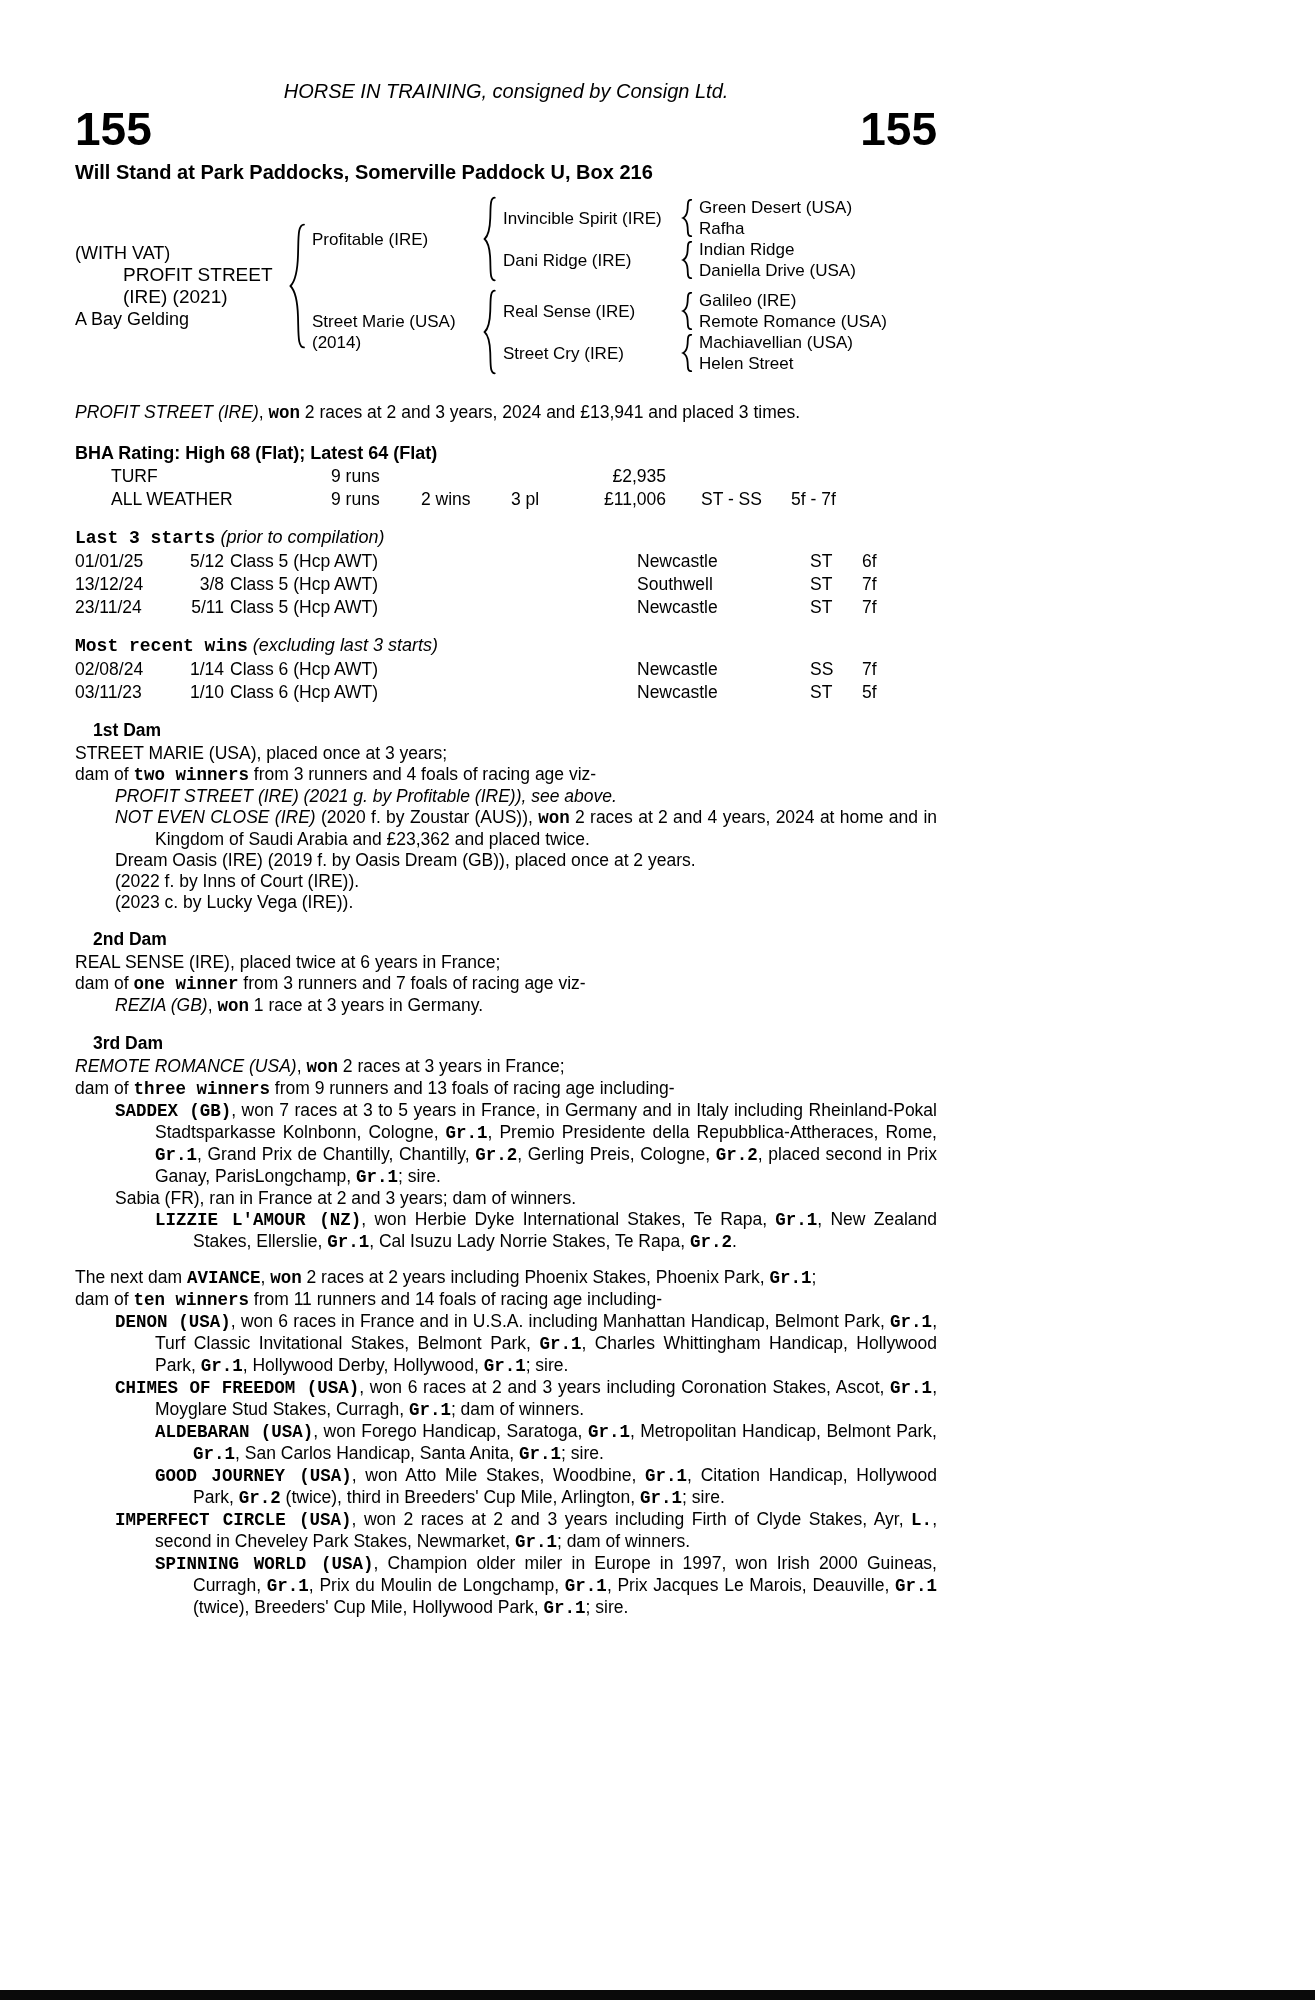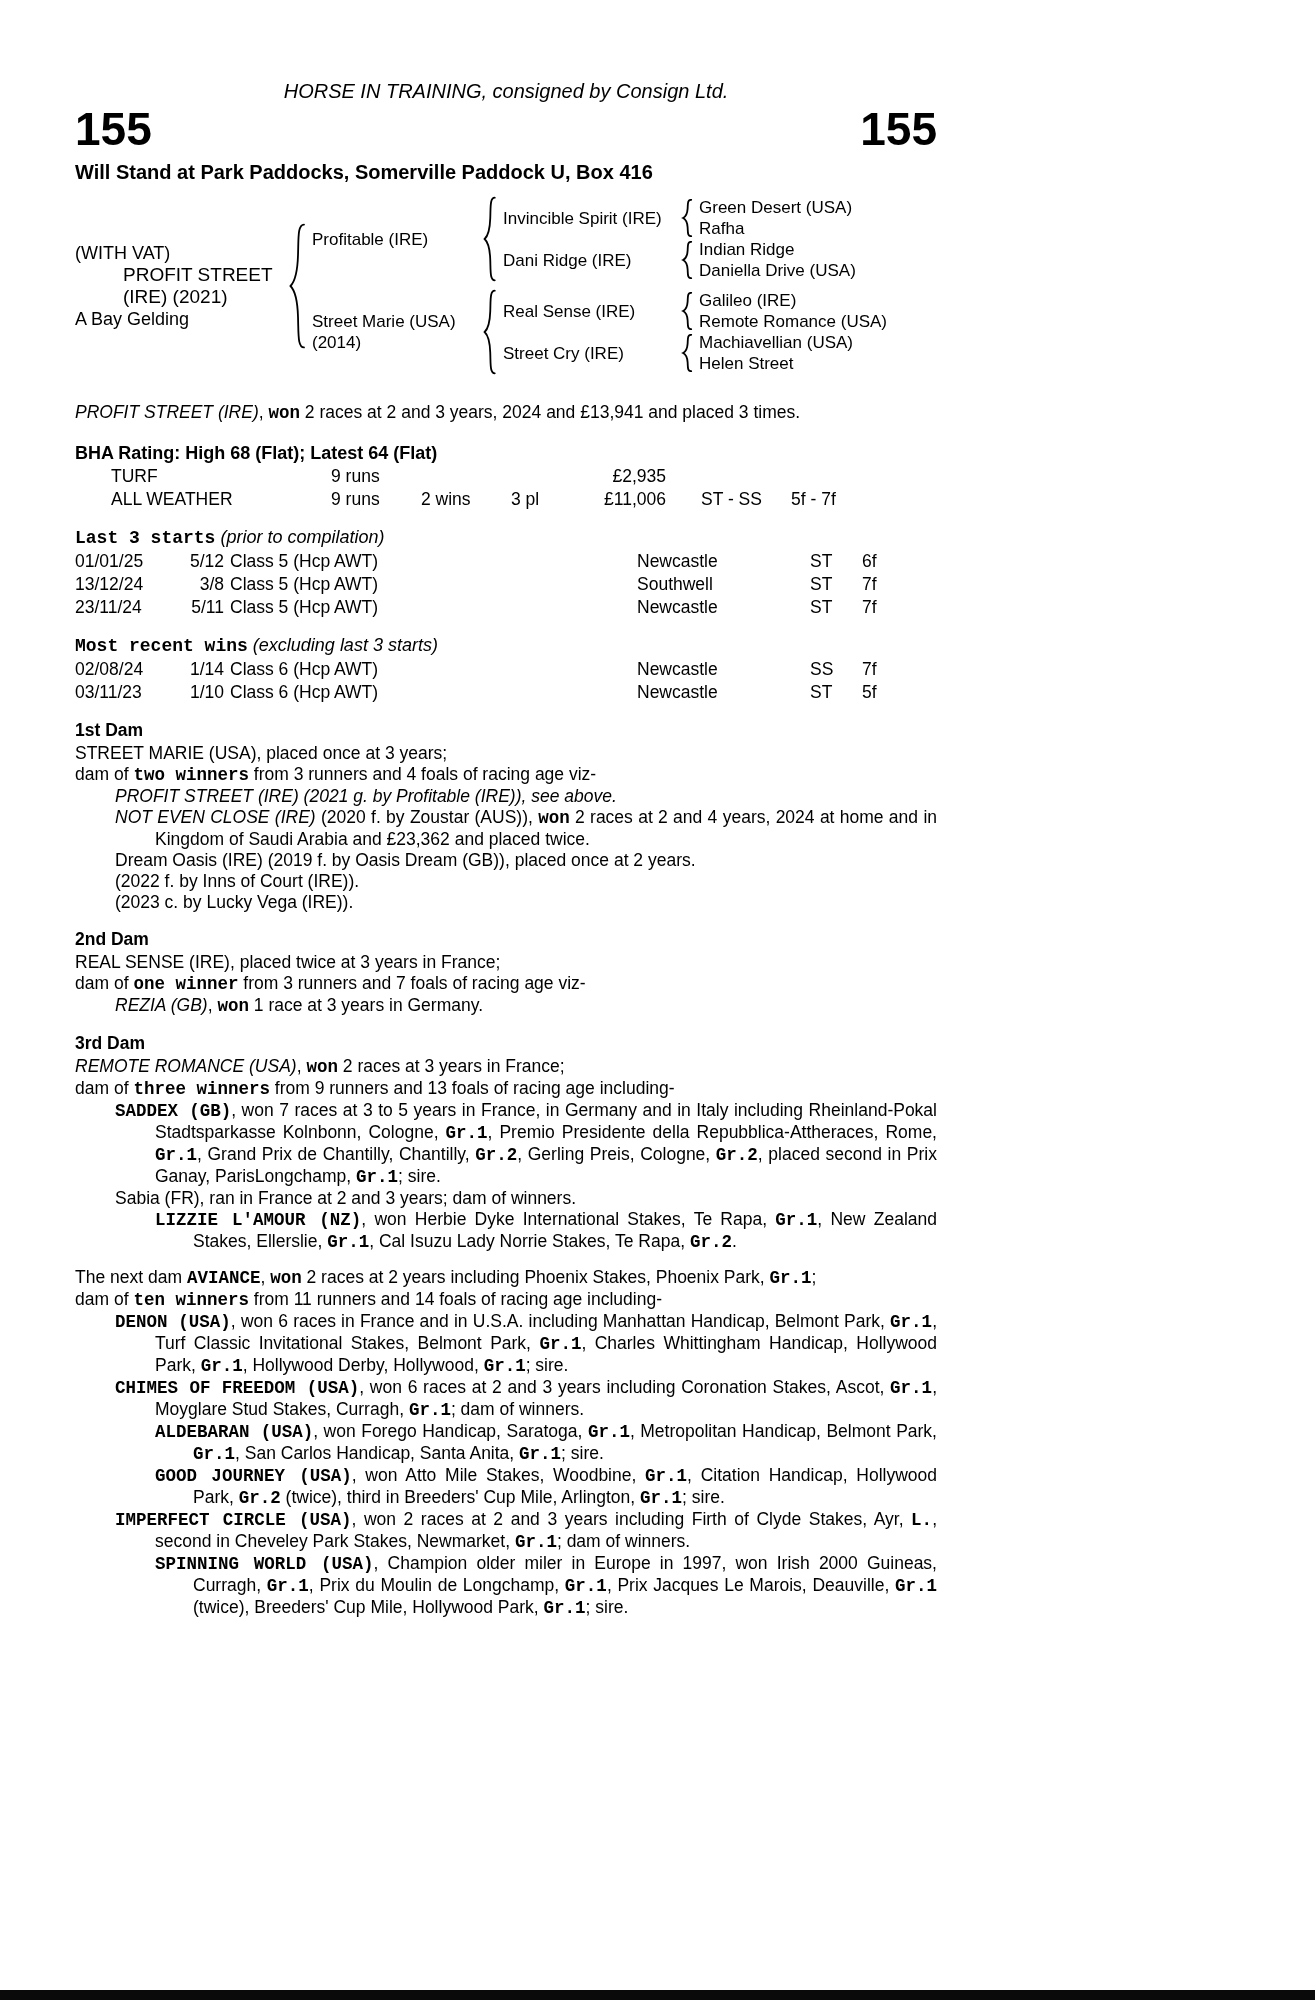--- a/index.html
+++ b/index.html
@@ -36,41 +36,41 @@
   .rc-money{text-align:right;}
   .rc-going{padding-left:35px;}
 
   .tbl-head{margin-top:14px;font-size:18px;line-height:24px;}
   .tbl-head .sub{margin-left:5px;font-style:italic;}
   .s-row{display:grid;grid-template-columns:87px 62px 413px 173px 52px auto;font-size:17.5px;line-height:23px;}
   .sc-pos{text-align:right;}
   .sc-cls{padding-left:6px;}
 
   .dam-section{margin-top:14px;}
-  .sec-head{font-size:17.5px;line-height:25px;font-weight:700;}
+  .sec-head{font-size:17.5px;line-height:25px;font-weight:700;margin-left:18px;}
   .para{margin:0;font-size:17.5px;line-height:21px;text-align:justify;}
   .para.ind1{padding-left:80px;text-indent:-40px;}
   .para.ind2{padding-left:118px;text-indent:-38px;}
 
   .page-edge{position:absolute;left:0;bottom:0;width:100%;height:10px;background:#0a0a0a;}
 </style>
 </head>
 <body>
 
 <div class="page">
   <div class="content">
 
     <div class="consignor">HORSE IN TRAINING, consigned by Consign Ltd.</div>
 
     <div class="lot-row">
       <span class="lot">155</span>
       <span class="lot">155</span>
     </div>
 
-    <div class="stand">Will Stand at Park Paddocks, Somerville Paddock U, Box 416</div>
+    <div class="stand">Will Stand at Park Paddocks, Somerville Paddock U, Box 216</div>
 
     <div class="ped">
       <div class="ped-info">
         <div>(WITH VAT)</div>
         <div class="hname">PROFIT STREET</div>
         <div class="hname">(IRE) (2021)</div>
         <div>A Bay Gelding</div>
       </div>
       <svg class="brace br-xl" viewBox="0 0 20 100" preserveAspectRatio="none">
           <path d="M17 2 C10.5 2 11.6 13 11 26 C10.5 39 8.5 46 3.5 50 C8.5 54 10.5 61 11 74 C11.6 87 10.5 98 17 98" fill="none" stroke="#000" stroke-width="1.8" vector-effect="non-scaling-stroke" stroke-linecap="round"></path>
@@ -244,21 +244,21 @@
 
             <p class="para ind1"><span>(2022 f. by Inns of Court (IRE)).</span></p>
 
             <p class="para ind1"><span>(2023 c. by Lucky Vega (IRE)).</span></p>
 
         </section>
 
         <section class="dam-section">
           <div class="sec-head">2nd Dam</div>
 
-            <p class="para ind0"><span>REAL SENSE (IRE), placed twice at 3 years in France;</span></p>
+            <p class="para ind0"><span>REAL SENSE (IRE), placed twice at 6 years in France;</span></p>
 
             <p class="para ind0"><span>dam of </span><span class="b">one winner</span><span> from 3 runners and 7 foals of racing age viz-</span></p>
 
             <p class="para ind1"><span class="i">REZIA (GB)</span><span>, </span><span class="b">won</span><span> 1 race at 3 years in Germany.</span></p>
 
         </section>
 
         <section class="dam-section">
           <div class="sec-head">3rd Dam</div>
 

